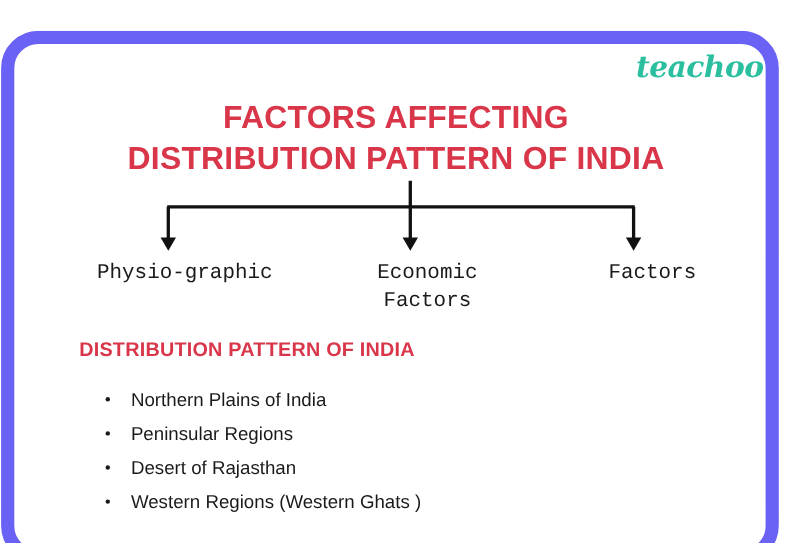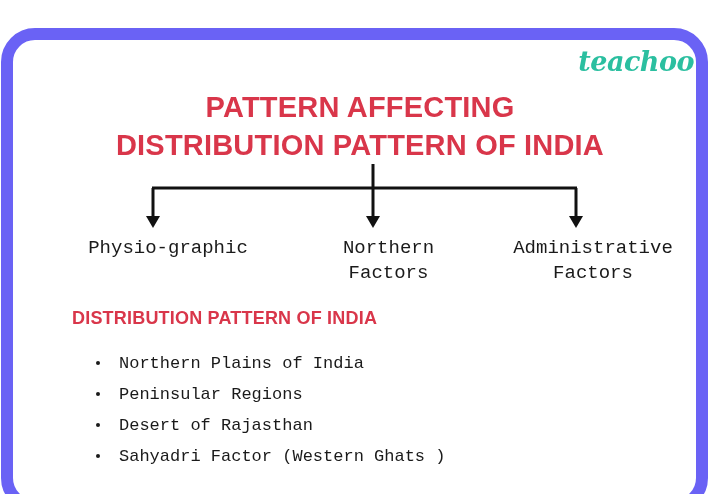--- a/index.html
+++ b/index.html
@@ -106,21 +106,20 @@
     list-style: none;
   }
   .bullet-item {
     position: relative;
     padding-left: 27px;
     height: 31px;
     line-height: 31px;
     color: #1a1a1a;
     font-size: 17px;
     white-space: nowrap;
-    font-family: Liberation Mono, monospace;
   }
   .bullet-dot {
     position: absolute;
     left: 4px;
     top: 13px;
     width: 4px;
     height: 4px;
     border-radius: 50%;
     background: #1a1a1a;
   }
@@ -128,21 +127,21 @@
 </head>
 <body>
 
 <div class="canvas">
 
   <div class="frame"></div>
 
   <div class="logo">teachoo</div>
 
   <div class="title">
-    <span class="title-line">PATTERN AFFECTING</span>
+    <span class="title-line">FACTORS AFFECTING</span>
     <span class="title-line">DISTRIBUTION PATTERN OF INDIA</span>
   </div>
 
   <svg class="connector" viewBox="0 0 720 70" width="720" height="70" xmlns="http://www.w3.org/2000/svg">
 
     <line x1="373" y1="0" x2="373" y2="24" stroke="#111111" stroke-width="3"></line>
 
     <line x1="152" y1="24" x2="577" y2="24" stroke="#111111" stroke-width="3"></line>
 
     <line x1="153" y1="24" x2="153" y2="54" stroke="#111111" stroke-width="3"></line>
@@ -153,25 +152,24 @@
 
     <line x1="576" y1="24" x2="576" y2="54" stroke="#111111" stroke-width="3"></line>
     <polygon points="569,52 583,52 576,64" fill="#111111"></polygon>
   </svg>
 
   <div class="factors">
     <div class="factor factor-0">
       <span class="factor-word">Physio-graphic</span>
     </div>
     <div class="factor factor-1">
-      <span class="factor-word">Northern</span>
+      <span class="factor-word">Economic</span>
       <span class="factor-word">Factors</span>
     </div>
     <div class="factor factor-2">
-      <span class="factor-word">Administrative</span>
       <span class="factor-word">Factors</span>
     </div>
   </div>
 
   <div class="subheading">DISTRIBUTION PATTERN OF INDIA</div>
 
   <ul class="bullet-list">
     <li class="bullet-item">
       <span class="bullet-dot"></span>
       <span>Northern Plains of India</span>
@@ -179,17 +177,17 @@
     <li class="bullet-item">
       <span class="bullet-dot"></span>
       <span>Peninsular Regions</span>
     </li>
     <li class="bullet-item">
       <span class="bullet-dot"></span>
       <span>Desert of Rajasthan</span>
     </li>
     <li class="bullet-item">
       <span class="bullet-dot"></span>
-      <span>Sahyadri Factor (Western Ghats )</span>
+      <span>Western Regions (Western Ghats )</span>
     </li>
   </ul>
 
 </div>
 
 </body></html>

